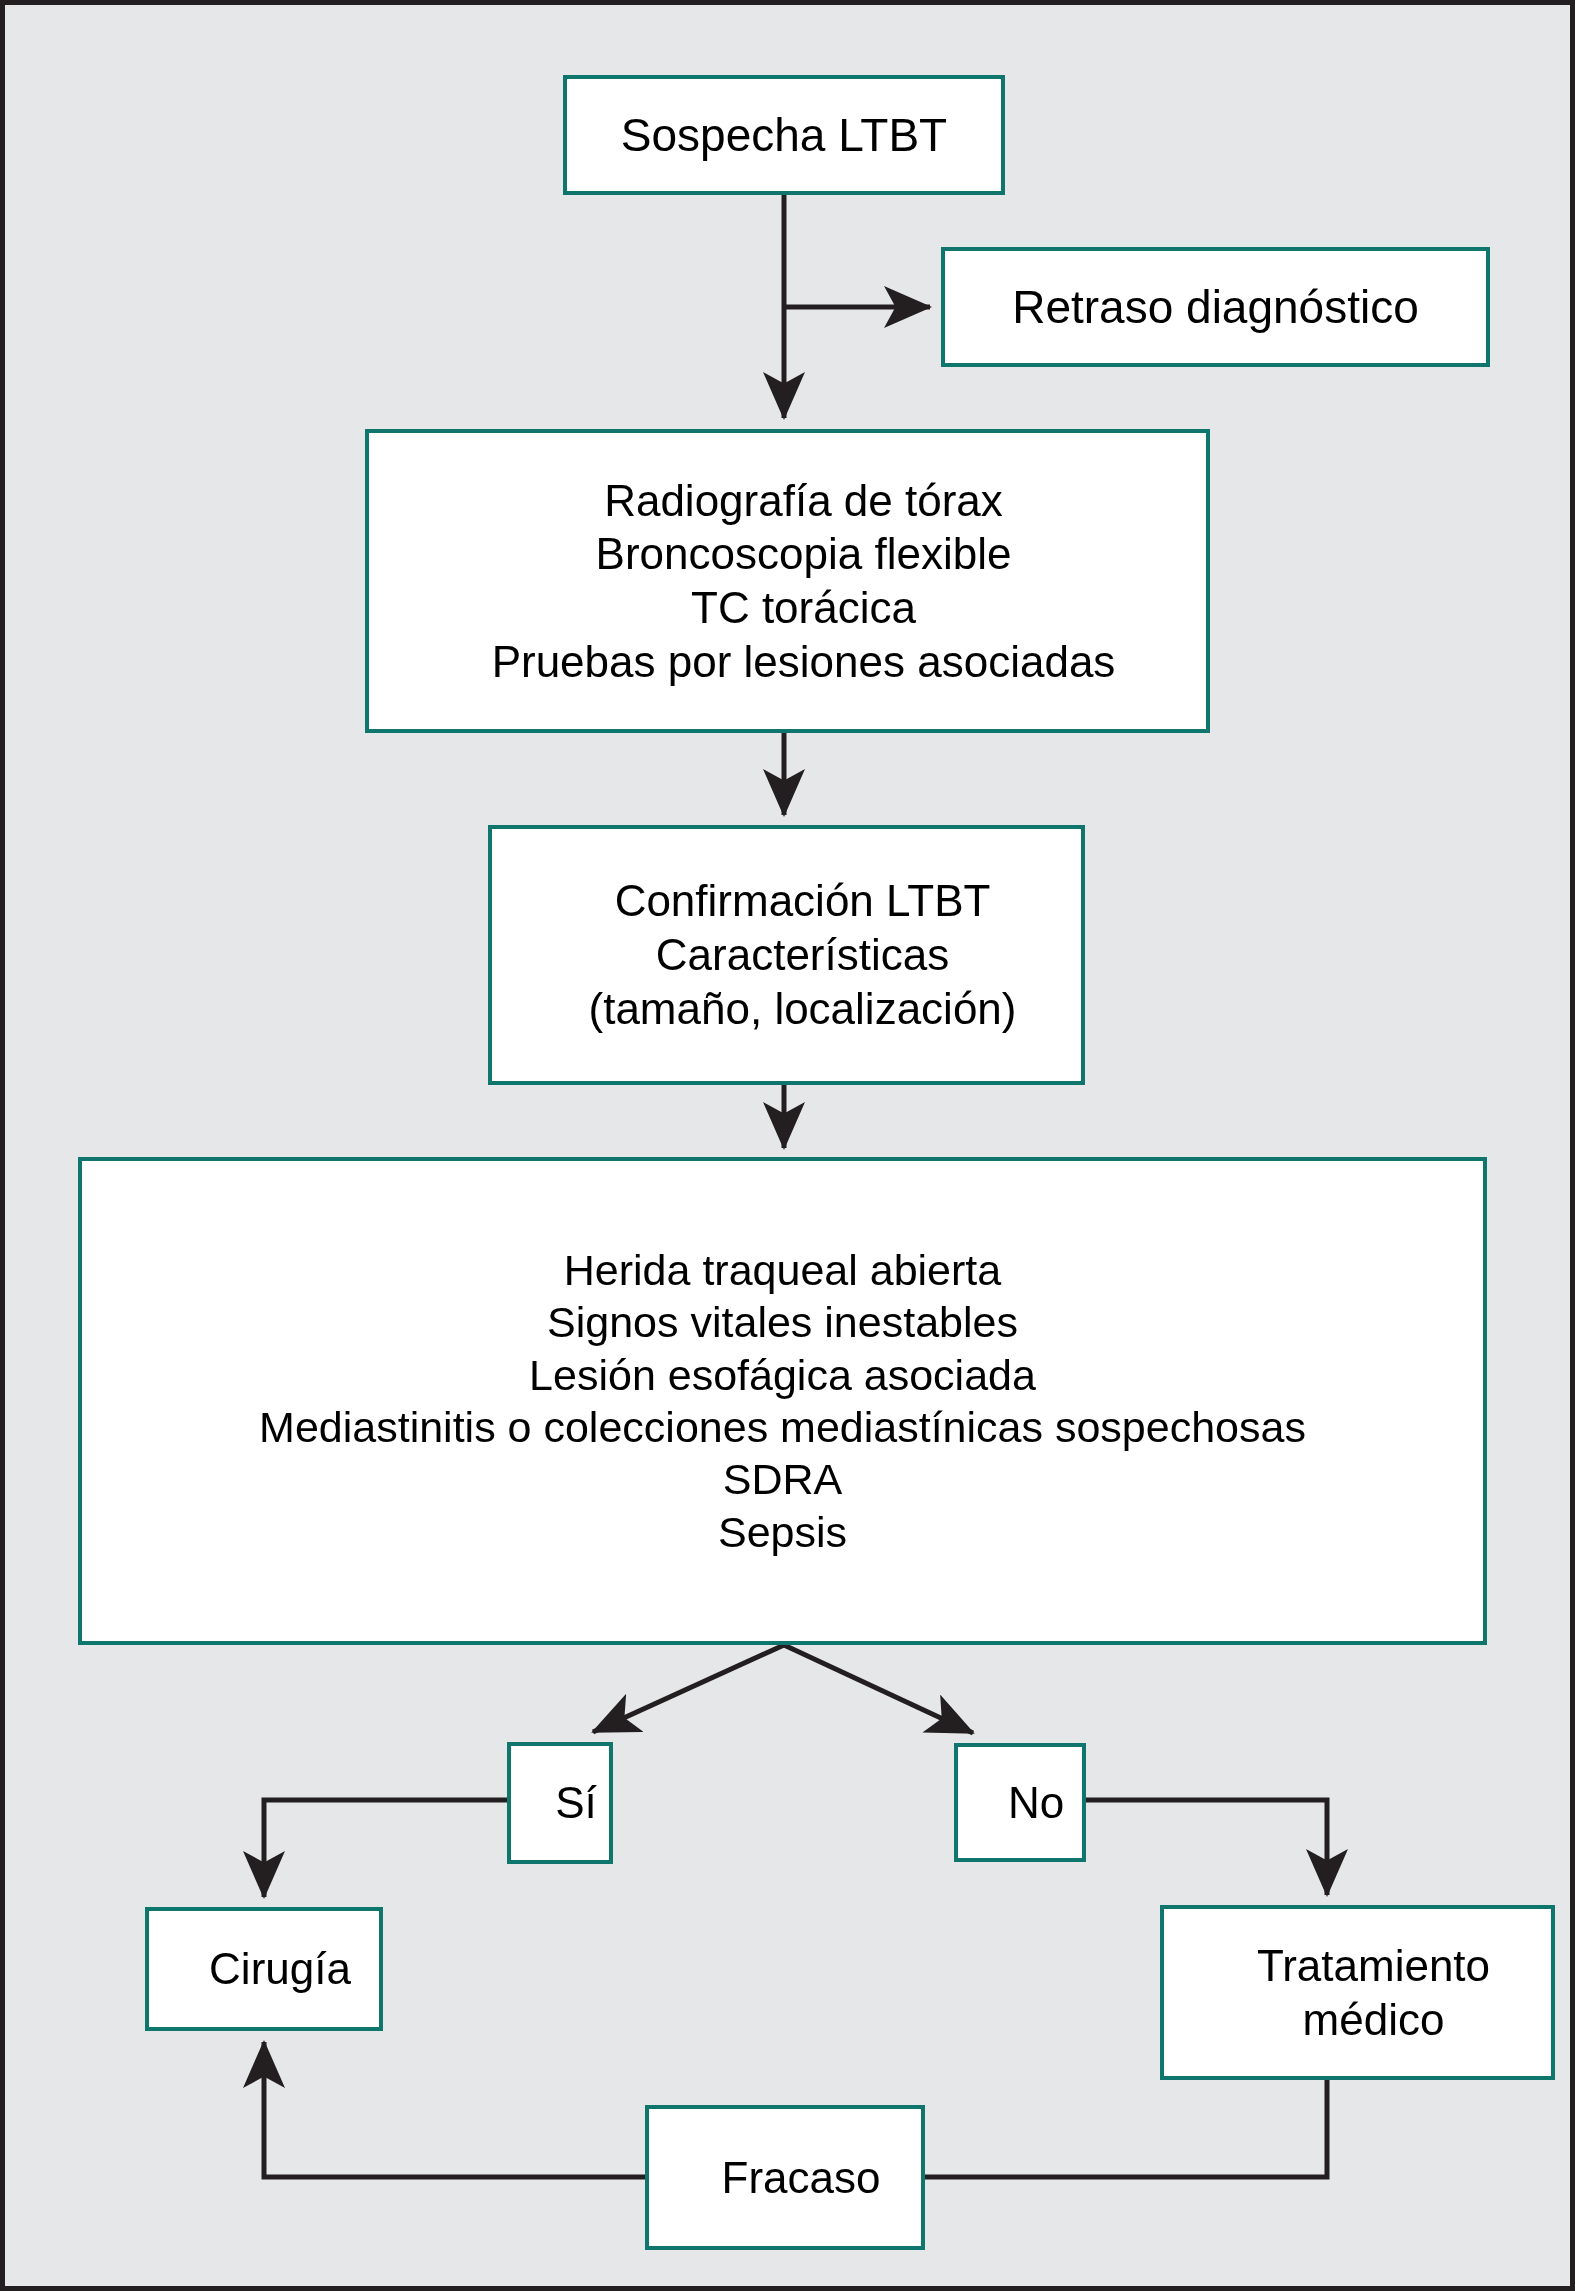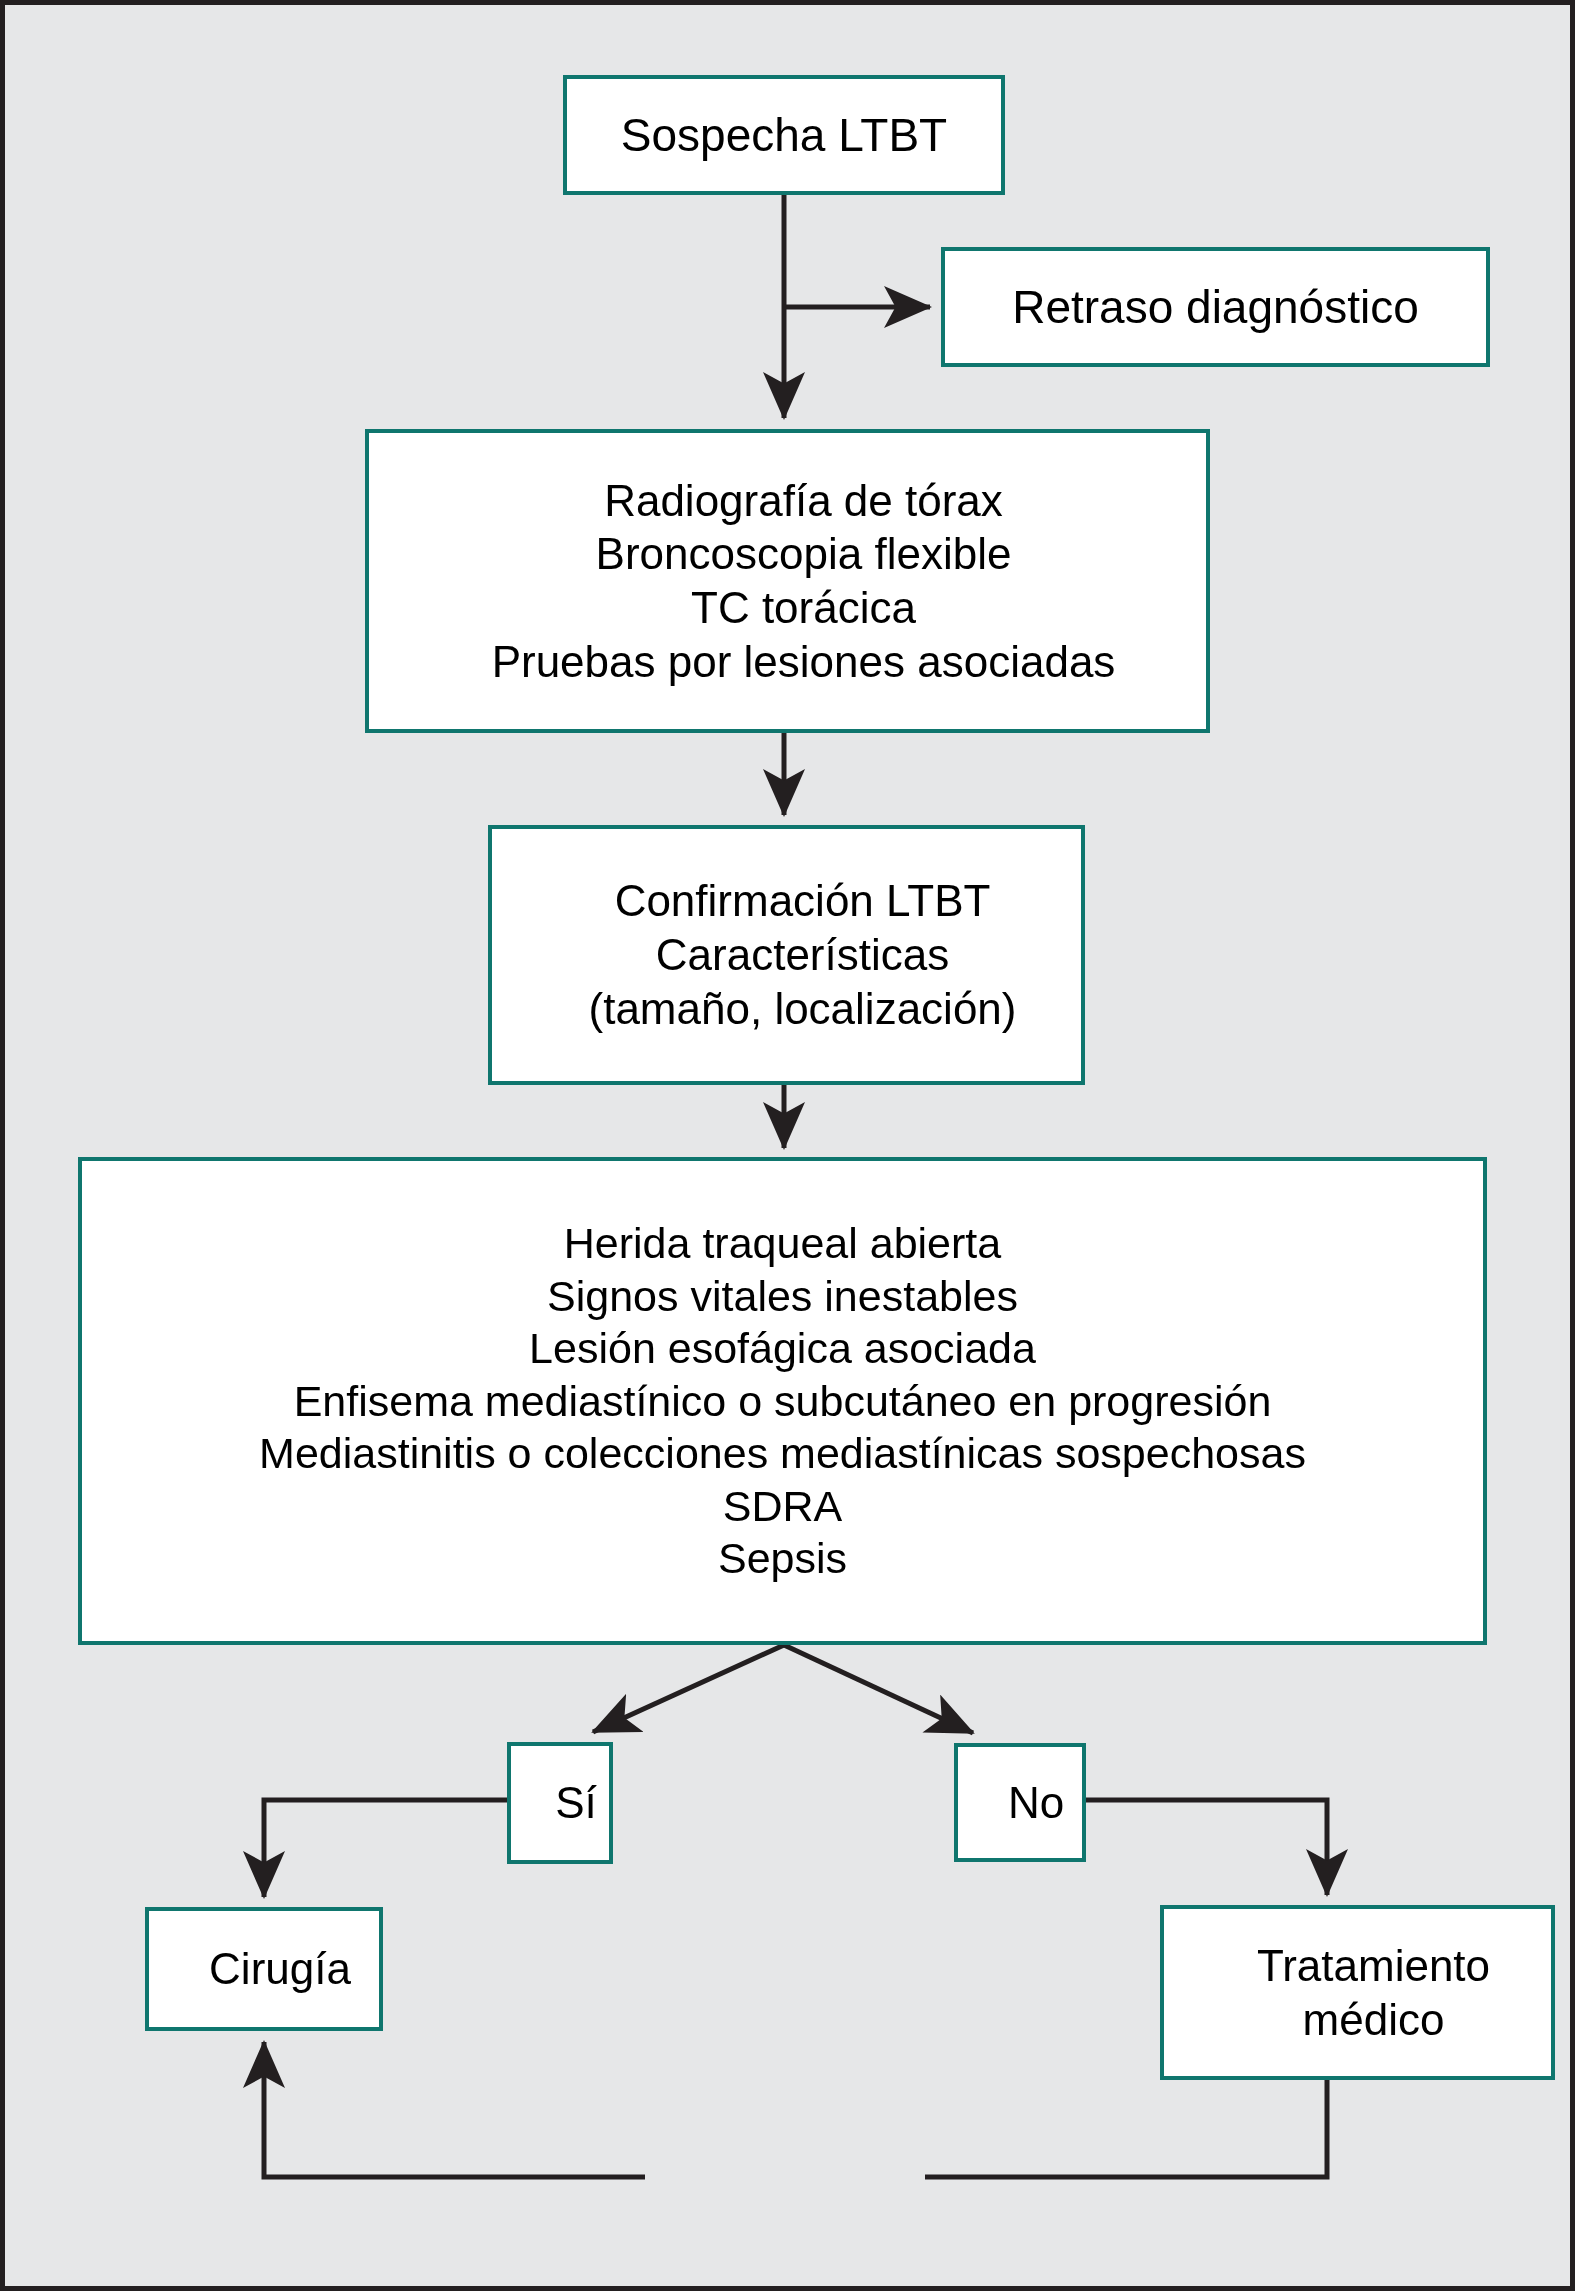--- a/index.html
+++ b/index.html
@@ -97,21 +97,20 @@
   <div class="node f44" style="left:483px; top:820px; width:597px; height:260px;">
     <span class="line">Confirmación LTBT</span>
     <span class="line">Características</span>
     <span class="line">(tamaño, localización)</span>
   </div>
 
   <div class="node f43" style="left:73px; top:1152px; width:1409px; height:488px;">
     <span class="line">Herida traqueal abierta</span>
     <span class="line">Signos vitales inestables</span>
     <span class="line">Lesión esofágica asociada</span>
-    <span class="line">Enfisema mediastínico o subcutáneo en progresión</span>
     <span class="line">Mediastinitis o colecciones mediastínicas sospechosas</span>
     <span class="line">SDRA</span>
     <span class="line">Sepsis</span>
   </div>
 
   <div class="node f44" style="left:502px; top:1737px; width:106px; height:122px;">
     <span class="line">Sí</span>
   </div>
 
   <div class="node f44" style="left:140px; top:1902px; width:238px; height:124px;">
@@ -120,14 +119,17 @@
 
   <div class="node f44" style="left:949px; top:1738px; width:132px; height:119px;">
     <span class="line">No</span>
   </div>
 
   <div class="node f44" style="left:1155px; top:1900px; width:395px; height:175px;">
     <span class="line">Tratamiento</span>
     <span class="line">médico</span>
   </div>
 
+  <div class="node f44" style="left:640px; top:2100px; width:280px; height:145px;">
+    <span class="line">Fracaso</span>
+  </div>
 
 </div>
 
 </body></html>

